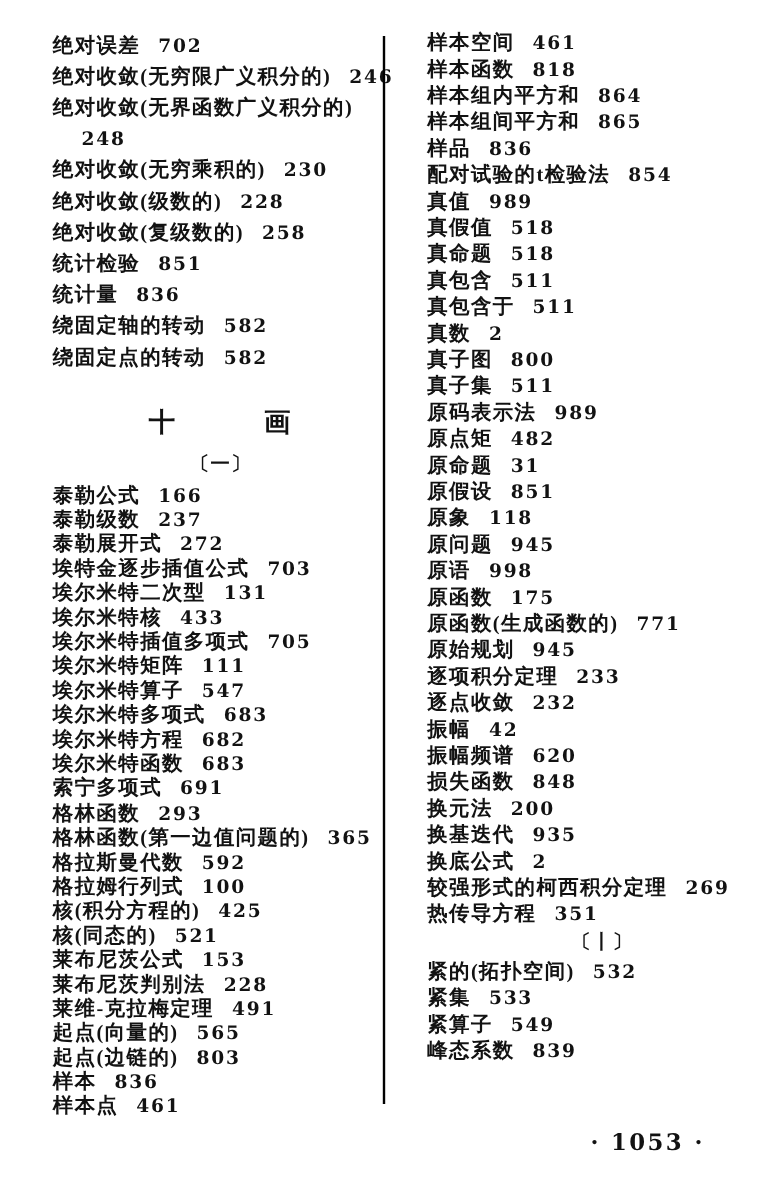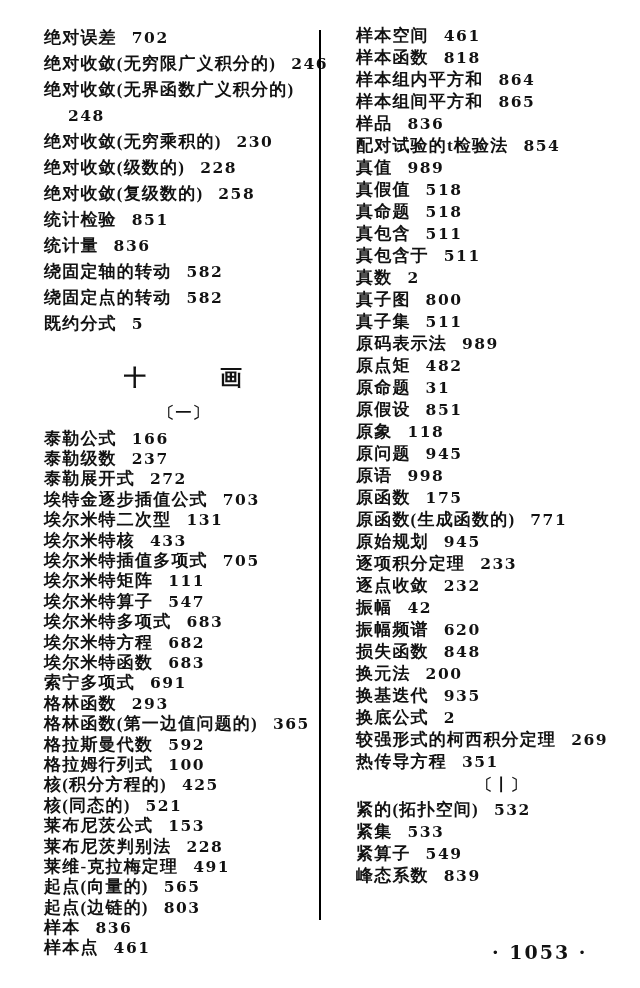--- a/index.html
+++ b/index.html
@@ -97,24 +97,20 @@
       <span class="pg">836</span>
     </div>
     <div class="line entry">
       <span class="term">绕固定轴的转动</span>
       <span class="pg">582</span>
     </div>
     <div class="line entry">
       <span class="term">绕固定点的转动</span>
       <span class="pg">582</span>
     </div>
-    <div class="line entry">
-      <span class="term">既约分式</span>
-      <span class="pg">5</span>
-    </div>
     <div class="line section">
       <span class="term">十　　　画</span>
     </div>
     <div class="line subsection">
       <span class="term">〔一〕</span>
     </div>
     <div class="line entry">
       <span class="term">泰勒公式</span>
       <span class="pg">166</span>
     </div>

